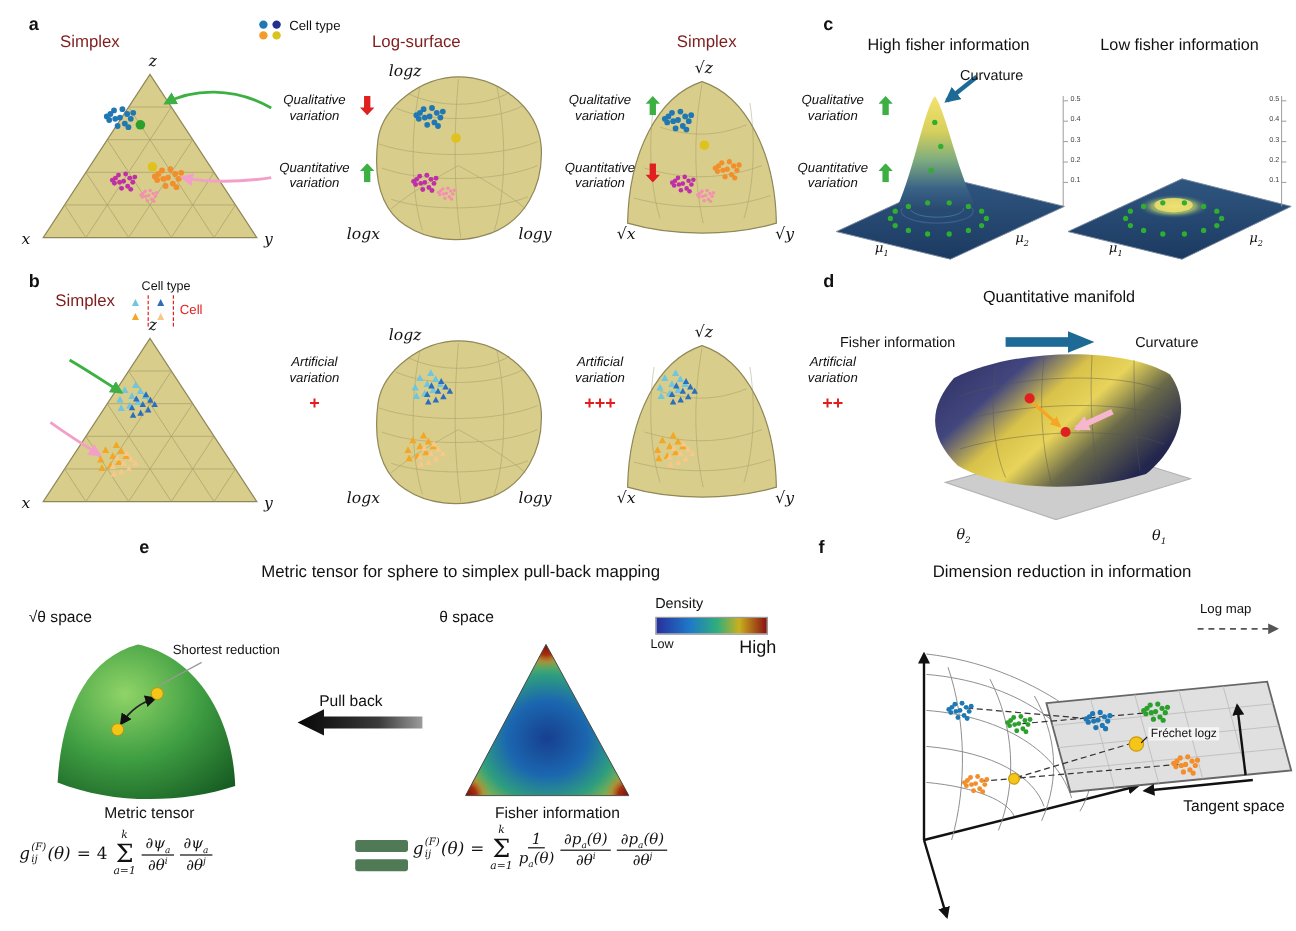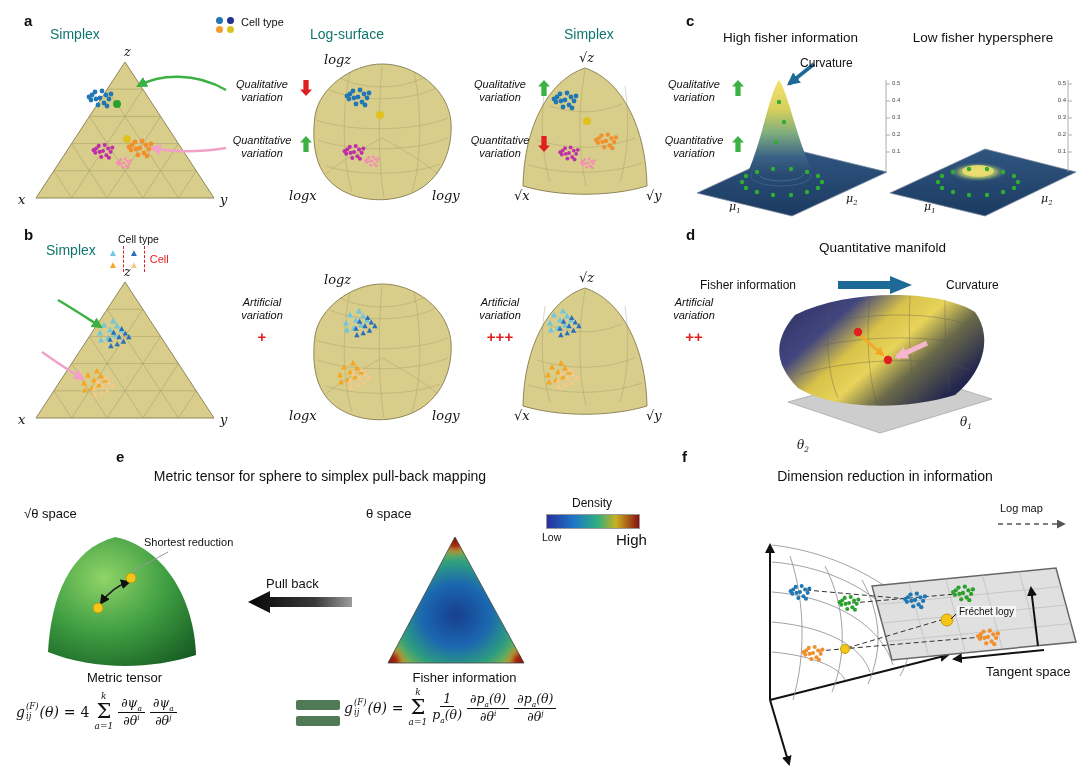--- a/index.html
+++ b/index.html
@@ -1,21 +1,21 @@
 <!DOCTYPE html>
 <html><head>
 <meta charset="utf-8">
 <style>
   html,body{margin:0;padding:0}
   body{width:1080px;height:776px;position:relative;background:#fff;
        font-family:"Liberation Sans",sans-serif;color:#111;overflow:hidden}
   .abs{position:absolute}
   svg.layer{position:absolute;left:0;top:0}
   .plabel{font-weight:700;font-size:15px}
-  .ptitle{font-size:14px;color:#0f766e}
+  .ptitle{font-size:14px;color:#7f1d1d}
   .stitle{font-size:13.5px;color:#111;text-align:center}
   .ann{font-style:italic;font-size:11px;line-height:1.2;text-align:center;width:76px}
   .maxis{font-family:"DejaVu Serif",serif;font-style:italic;font-size:13px}
   .maxis sub,.maxis sup{font-size:.62em}
   .plus{color:#e02020;font-weight:700;font-size:15px;text-align:center;width:76px}
   .varrow{width:12px;height:16px}
   .varrow.up{clip-path:polygon(50% 0,100% 40%,72% 40%,72% 100%,28% 100%,28% 40%,0 40%)}
   .varrow.down{clip-path:polygon(50% 100%,100% 60%,72% 60%,72% 0,28% 0,28% 60%,0 60%)}
   .green{background:#3cb043}.red{background:#e02020}
   .legend-dot{width:7px;height:7px;border-radius:50%;display:inline-block;margin:1px 2px}
@@ -442,21 +442,21 @@
 <div class="abs plus" style="left:462px;top:328px">+++</div>
 
 <div class="abs maxis" style="left:579px;top:270px">√z</div>
 <div class="abs maxis" style="left:514px;top:408px">√x</div>
 <div class="abs maxis" style="left:646px;top:408px">√y</div>
 <div class="abs ann" style="left:656px;top:296px">Artificial variation</div>
 <div class="abs plus" style="left:656px;top:328px">++</div>
 
 <div class="abs plabel" style="left:686px;top:12px">c</div>
 <div class="abs stitle" style="left:698px;top:30px;width:185px">High fisher information</div>
-<div class="abs stitle" style="left:893px;top:30px;width:180px">Low fisher hypersphere</div>
+<div class="abs stitle" style="left:893px;top:30px;width:180px">Low fisher information</div>
 <div class="abs" style="left:800px;top:56px;font-size:12px">Curvature</div>
 <div class="abs maxis" style="left:729px;top:200px;font-size:11px"><span>μ</span><sub>1</sub></div>
 <div class="abs maxis" style="left:846px;top:192px;font-size:11px"><span>μ</span><sub>2</sub></div>
 <div class="abs maxis" style="left:924px;top:200px;font-size:11px"><span>μ</span><sub>1</sub></div>
 <div class="abs maxis" style="left:1041px;top:192px;font-size:11px"><span>μ</span><sub>2</sub></div>
 <div class="abs tick" style="left:892px;top:80px">0.5</div>
 <div class="abs tick" style="left:892px;top:97px">0.4</div>
 <div class="abs tick" style="left:892px;top:114px">0.3</div>
 <div class="abs tick" style="left:892px;top:131px">0.2</div>
 <div class="abs tick" style="left:892px;top:148px">0.1</div>
@@ -464,29 +464,29 @@
 <div class="abs tick" style="left:1052px;top:97px;width:14px;text-align:right">0.4</div>
 <div class="abs tick" style="left:1052px;top:114px;width:14px;text-align:right">0.3</div>
 <div class="abs tick" style="left:1052px;top:131px;width:14px;text-align:right">0.2</div>
 <div class="abs tick" style="left:1052px;top:148px;width:14px;text-align:right">0.1</div>
 
 <div class="abs plabel" style="left:686px;top:226px">d</div>
 <div class="abs stitle" style="left:790px;top:240px;width:185px">Quantitative manifold</div>
 <div class="abs" style="left:700px;top:278px;font-size:12px">Fisher information</div>
 <div class="abs" style="left:946px;top:278px;font-size:12px">Curvature</div>
 <div class="abs maxis" style="left:797px;top:438px;font-size:12px"><span>θ</span><sub>2</sub></div>
-<div class="abs maxis" style="left:960px;top:415px;font-size:12px"><span>θ</span><sub>1</sub></div>
+<div class="abs maxis" style="left:960px;top:439px;font-size:12px"><span>θ</span><sub>1</sub></div>
 
 <div class="abs plabel" style="left:116px;top:448px">e</div>
-<div class="abs" style="left:90px;top:468px;width:460px;text-align:center;font-size:14px">Metric tensor for sphere to simplex pull-back mapping</div>
+<div class="abs" style="left:90px;top:468px;width:460px;text-align:right;font-size:14px">Metric tensor for sphere to simplex pull-back mapping</div>
 <div class="abs" style="left:24px;top:506px;font-size:13px">√θ space</div>
 <div class="abs" style="left:144px;top:536px;font-size:11px">Shortest reduction</div>
 <div class="abs" style="left:266px;top:576px;font-size:13px">Pull back</div>
 <div class="abs" style="left:366px;top:506px;font-size:13px">θ space</div>
-<div class="abs" style="left:546px;top:496px;width:92px;text-align:center;font-size:12px">Density</div>
+<div class="abs" style="left:546px;top:496px;width:92px;font-size:12px">Density</div>
 <div class="abs colorbar" style="left:546px;top:514px"></div>
 <div class="abs" style="left:542px;top:531px;font-size:10.5px">Low</div>
 <div class="abs" style="left:616px;top:531px;font-size:15px">High</div>
 <div class="abs" style="left:42px;top:670px;width:165px;text-align:center;font-size:13px">Metric tensor</div>
 <div class="abs" style="left:382px;top:670px;width:165px;text-align:center;font-size:13px">Fisher information</div>
 
 <div class="abs eq" style="left:16px;top:692px">
   <span class="gterm">
       <span>g</span>
       <span class="scripts">
@@ -542,14 +542,14 @@
     </span>
   <span class="frac">
       <span class="num"><span>∂p</span><sub>a</sub><span>(θ)</span></span>
       <span class="den"><span>∂θ</span><sup>j</sup></span>
     </span>
 </div>
 
 <div class="abs plabel" style="left:682px;top:448px">f</div>
 <div class="abs" style="left:715px;top:468px;width:340px;text-align:center;font-size:14px">Dimension reduction in information</div>
 <div class="abs" style="left:1000px;top:502px;font-size:11px">Log map</div>
-<div class="abs" style="left:957px;top:606px;font-size:10px;background:rgba(255,255,255,.7);padding:0 2px">Fréchet logy</div>
+<div class="abs" style="left:957px;top:606px;font-size:10px;background:rgba(255,255,255,.7);padding:0 2px">Fréchet logz</div>
 <div class="abs" style="left:986px;top:664px;font-size:13px">Tangent space</div>
 
 </body></html>

